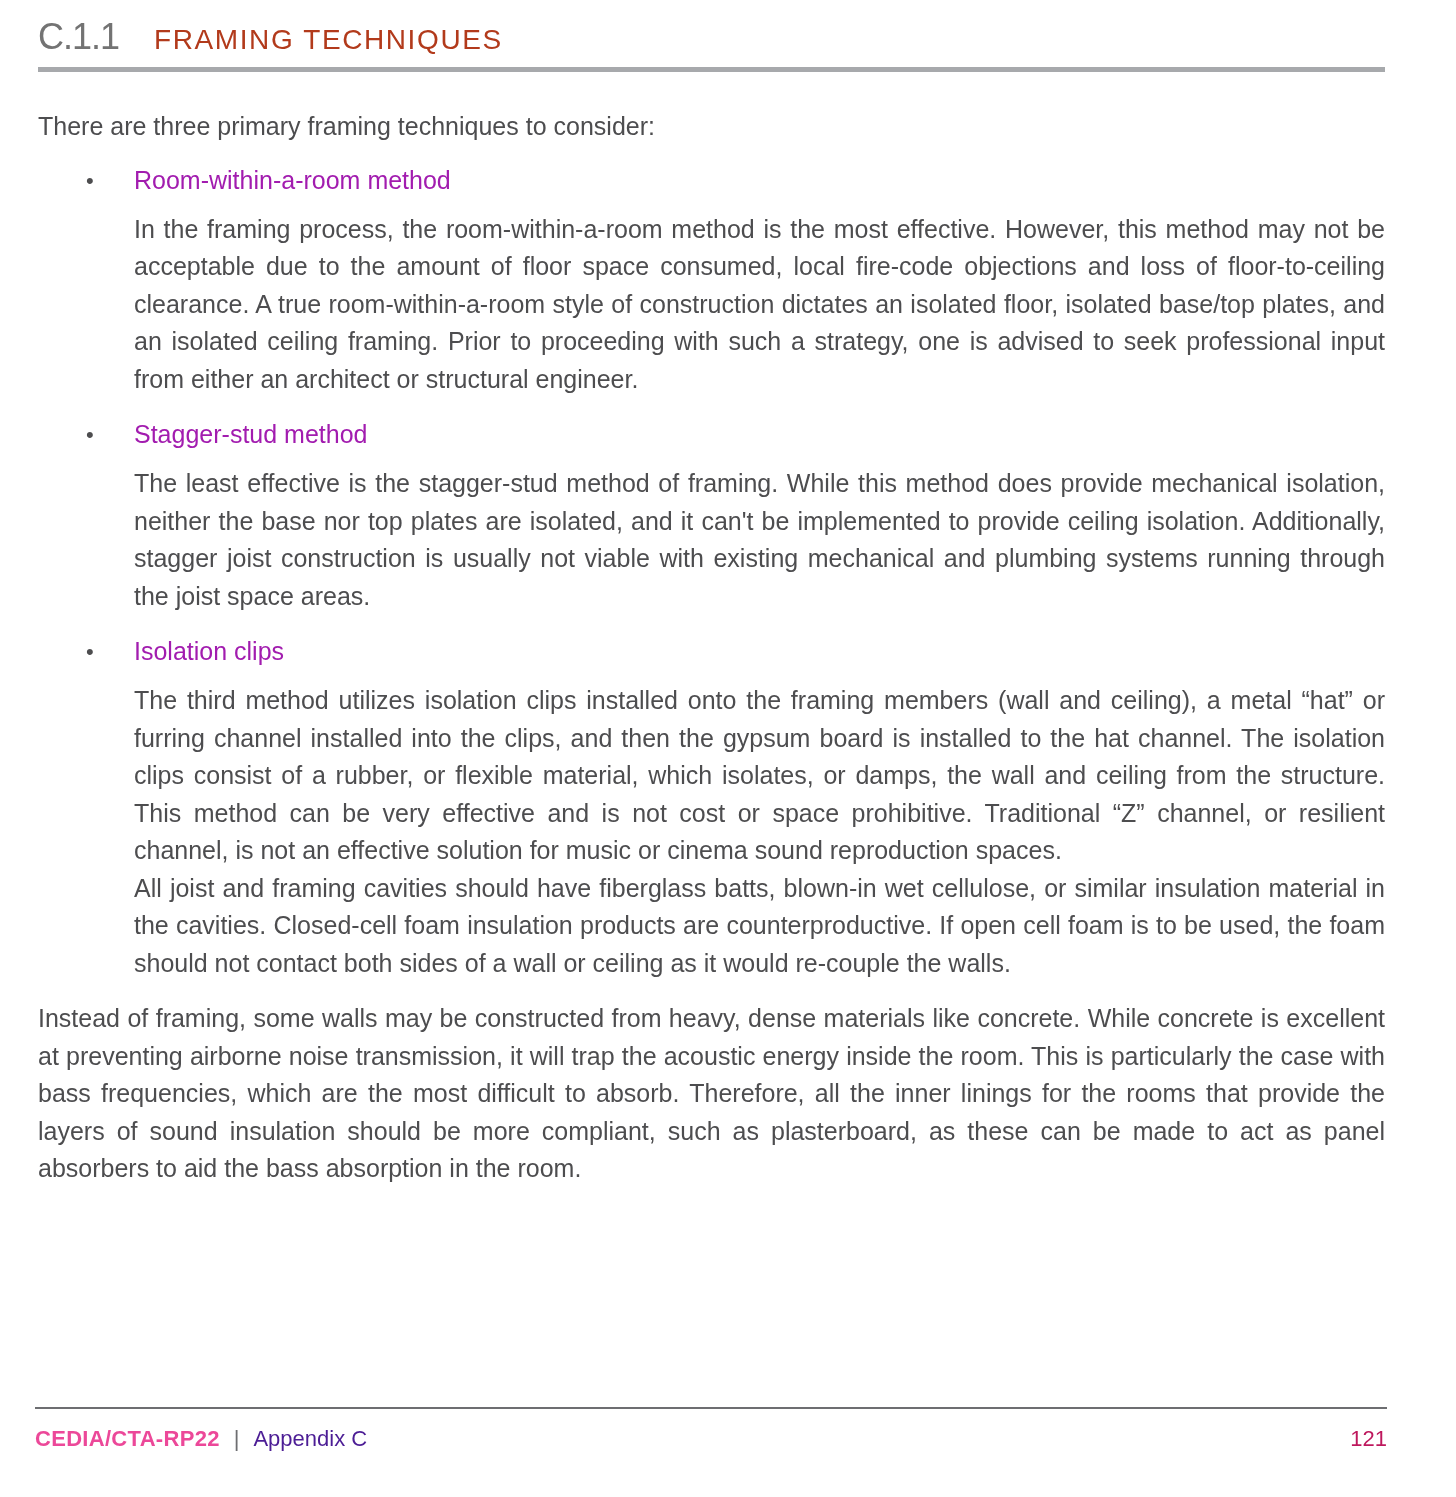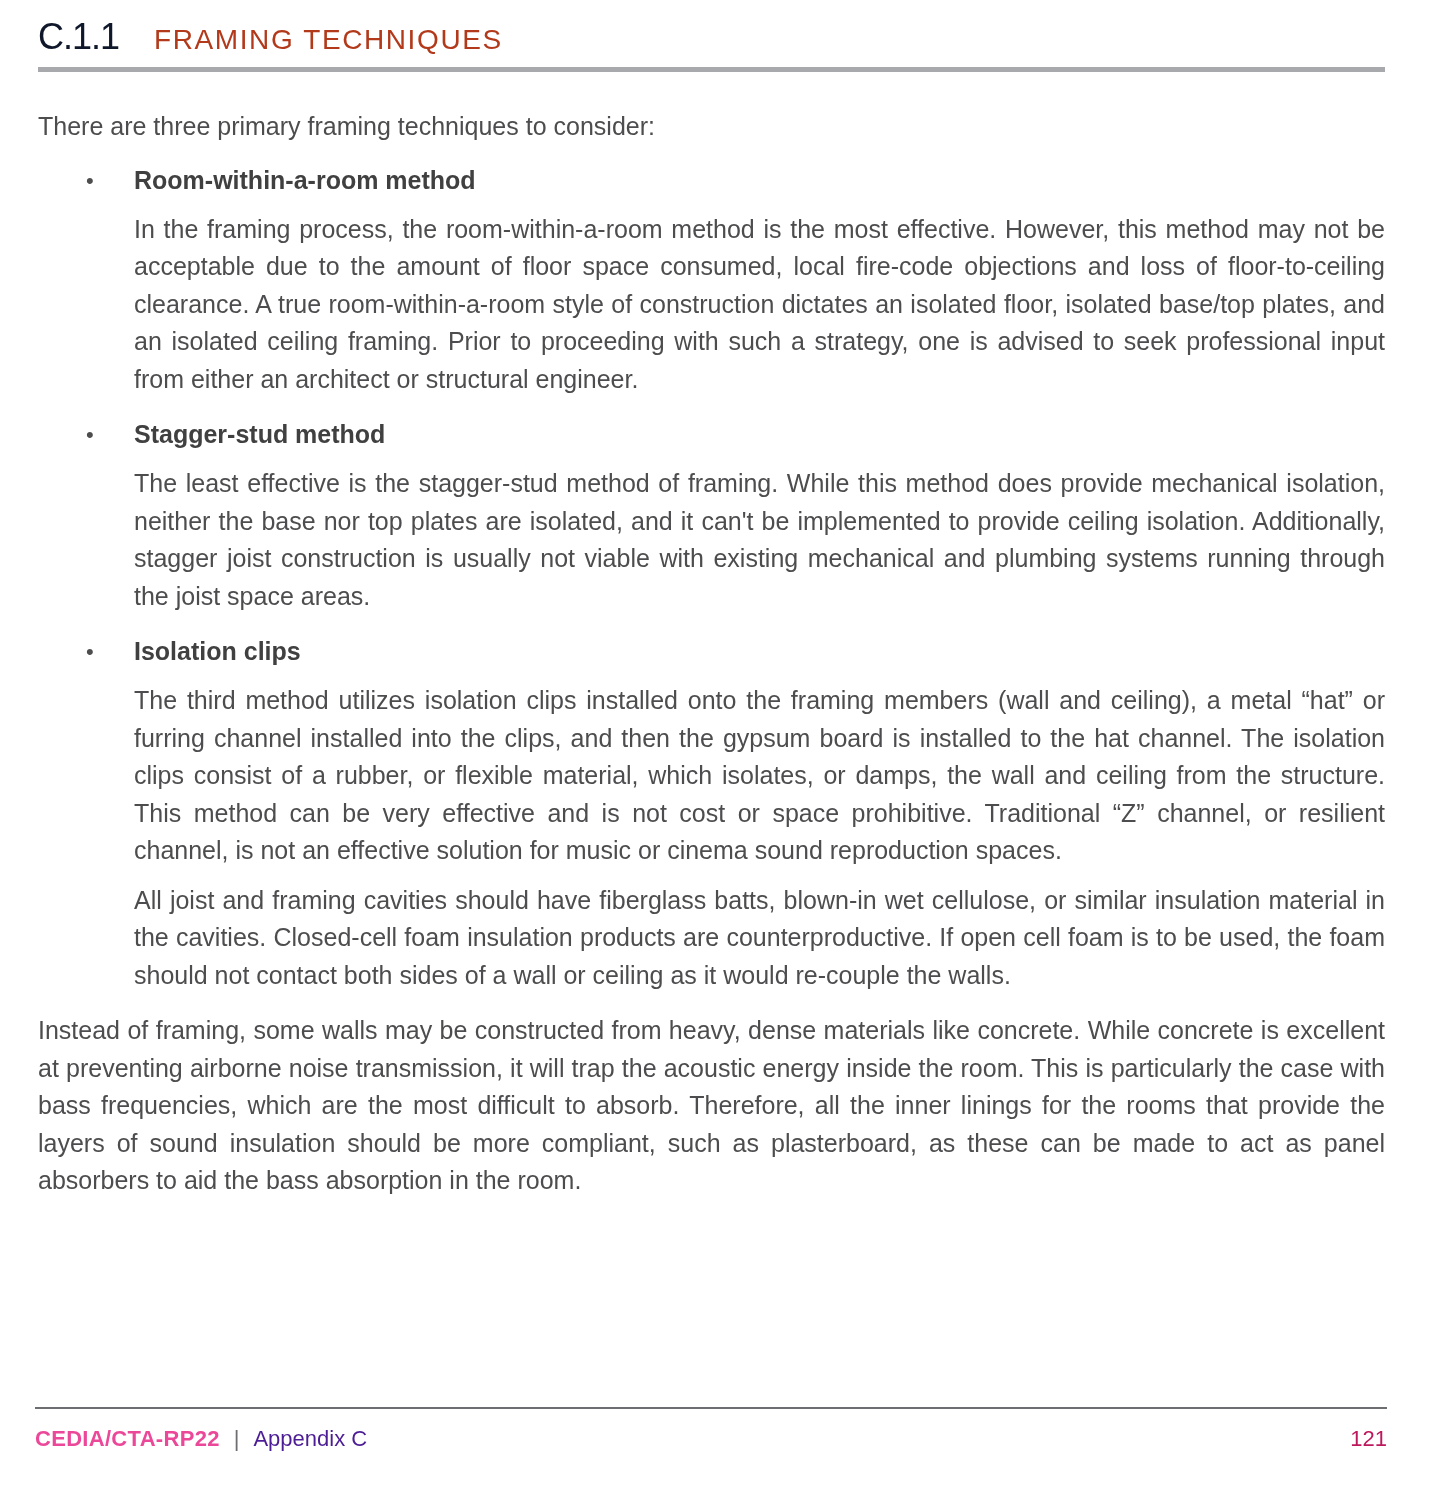--- a/index.html
+++ b/index.html
@@ -20,21 +20,21 @@
       left: 38px;
       top: 14px;
       width: 1346px;
       height: 46px;
       display: flex;
       align-items: baseline;
     }
     .section-number {
       font-size: 36px;
       font-weight: 300;
-      color: #0f172a;
+      color: #737373;
       letter-spacing: -1px;
       width: 116px;
       line-height: 46px;
     }
     .section-title {
       font-size: 28px;
       font-weight: 400;
       color: #b23a1b;
       letter-spacing: 1.6px;
       line-height: 46px;
@@ -70,31 +70,30 @@
       margin-bottom: 18px;
     }
     .bullet {
       position: absolute;
       left: 48px;
       top: 0;
       font-size: 22px;
       color: #4d4d4f;
     }
     .method-heading {
-      font-weight: 700;
-      color: #404040;
+      font-weight: 400;
+      color: #a21caf;
       margin: 0 0 12px 0;
       line-height: 37px;
     }
     .method-body {
       margin: 0;
       text-align: justify;
     }
     .method-body + .method-body {
-      margin-top: 12px;
     }
     .closing {
       margin: 4px 0 0 0;
       text-align: justify;
     }
     .footer-rule {
       position: absolute;
       left: 35px;
       top: 1407px;
       width: 1352px;

